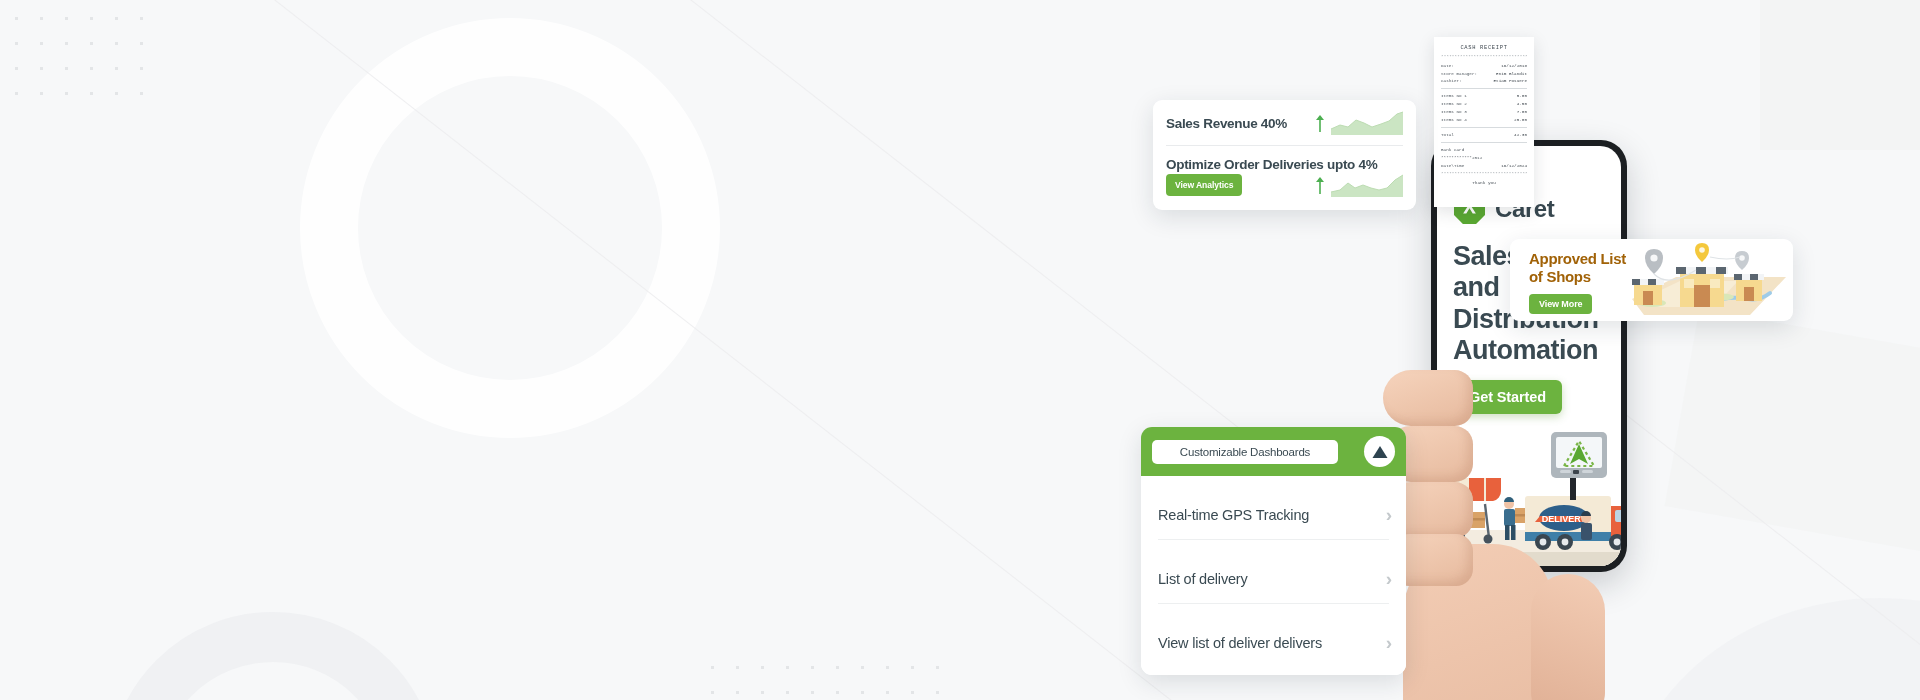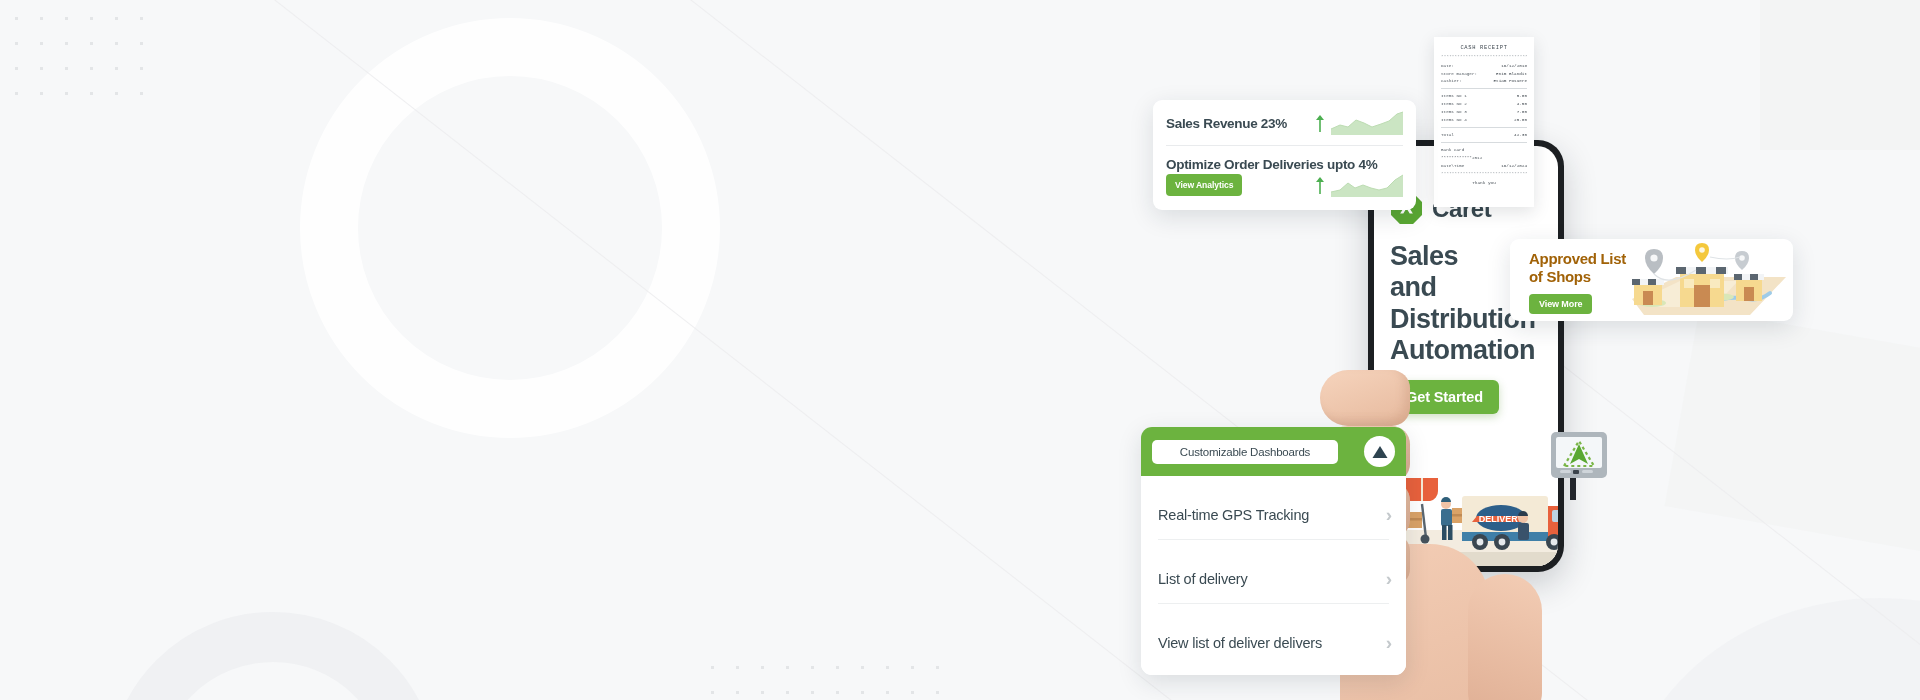--- a/index.html
+++ b/index.html
@@ -39,21 +39,21 @@
   }
   .dots-tl, .dots-bc {
     position:absolute;
     background-image:radial-gradient(#e3e5e7 1.6px, transparent 1.7px);
     background-size:25px 25px;
   }
   .dots-tl { left:4px; top:6px; width:160px; height:105px; }
   .dots-bc { left:700px; top:655px; width:240px; height:60px; }
 
   
-  .phone-wrap { position:absolute; left:1368px; top:140px; width:230px; height:440px; }
+  .phone-wrap { position:absolute; left:1431px; top:140px; width:230px; height:440px; }
   .phone-body {
     position:absolute; left:0; top:0; width:196px; height:432px;
     background:#1c1f22; border-radius:26px;
     box-shadow:0 12px 34px rgba(20,30,40,.20);
   }
   .phone-screen {
     position:absolute; left:6px; top:6px; right:6px; bottom:6px;
     background:#ffffff; border-radius:21px; overflow:hidden;
   }
   .phone-speaker {
@@ -337,21 +337,21 @@
     <rect x="8" y="7" width="46" height="31" rx="2" fill="#f4f7f9"></rect>
     <path d="M16 36 L31 11 L46 36 Z" fill="none" stroke="#7ab648" stroke-width="2.2" stroke-dasharray="3 3"></path>
     <path d="M31 14 L40 34 L31 29 L22 34 Z" fill="#5aa832"></path>
     <rect x="12" y="40" width="11" height="3" rx="1.5" fill="#cfd5da"></rect>
     <rect x="25" y="40" width="6" height="4" rx="1" fill="#3c444c"></rect>
     <rect x="34" y="40" width="11" height="3" rx="1.5" fill="#cfd5da"></rect>
   </svg>
 
   <div class="card card-stats">
     <div class="stat-row">
-      <span class="stat-txt">Sales Revenue 23%</span>
+      <span class="stat-txt">Sales Revenue 40%</span>
       <span class="stat-vis">
         <svg class="uparrow" viewBox="0 0 10 19">
           <path d="M5 18 V3" stroke="#4caf50" stroke-width="1.6" fill="none"></path>
           <path d="M5 1 L9 6 H1 Z" fill="#4caf50"></path>
         </svg>
         <svg class="spark" viewBox="0 0 72 24" preserveAspectRatio="none">
           <path d="M0,18 L9,14 L17,16 L25,9 L33,12 L41,16 L50,13 L58,10 L66,3 L72,1 L72,24 L0,24 Z" fill="#cbe5c3"></path>
           <path d="M0,18 L9,14 L17,16 L25,9 L33,12 L41,16 L50,13 L58,10 L66,3 L72,1" fill="none" stroke="#bcdcb2" stroke-width="1"></path>
         </svg>
       </span>

